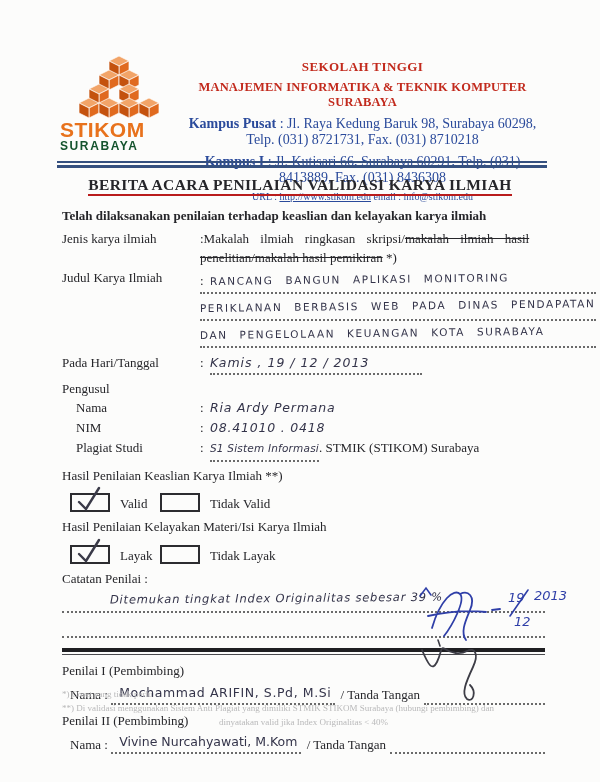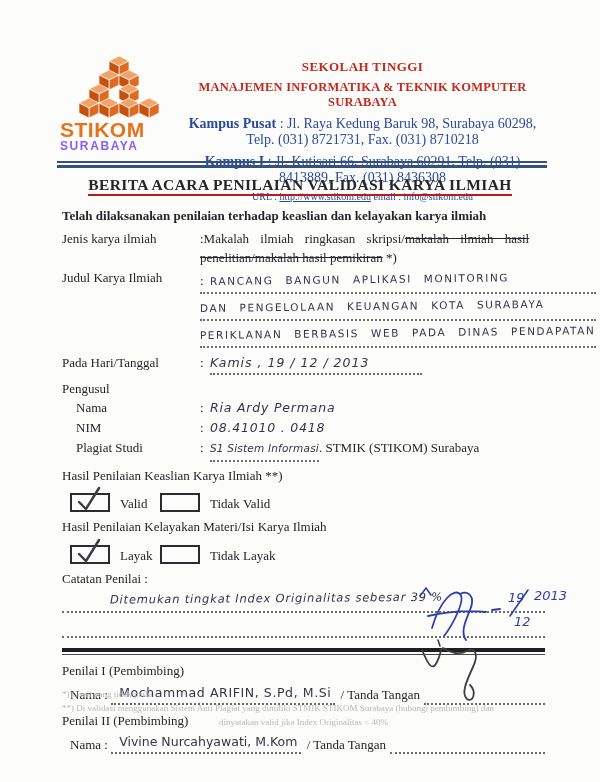--- a/index.html
+++ b/index.html
@@ -5,21 +5,21 @@
   html,body{margin:0;padding:0;background:#ffffff;}
   .page{position:relative;width:600px;height:782px;background:#fcfcfb;overflow:hidden;
         font-family:"Liberation Serif",serif;color:#26262a;}
   
   .header{position:absolute;left:60px;top:56px;width:487px;display:flex;}
   .logo{width:118px;text-align:left;}
   .logo svg{display:block;margin:0 auto;}
   .logo-w1{font-family:"Liberation Sans",sans-serif;font-weight:bold;font-size:21px;
            color:#e8721c;line-height:0.95;letter-spacing:0.5px;}
   .logo-w2{font-family:"Liberation Sans",sans-serif;font-weight:bold;font-size:12px;
-           color:#8b5cf6;letter-spacing:1.6px;line-height:1.1;}
+           color:#14532d;letter-spacing:1.6px;line-height:1.1;}
   .head-text{flex:1;text-align:center;padding-top:3px;}
   .school1{color:#c22a1d;font-weight:bold;font-size:13px;letter-spacing:0.4px;}
   .school2{color:#c22a1d;font-weight:bold;font-size:12.5px;margin-top:5px;letter-spacing:0.2px;}
   .addr{color:#2a4a9b;font-size:14px;margin-top:6px;}
   .addr b{font-weight:bold;}
   .urlline{color:#2a4a9b;font-size:10px;margin-top:5px;}
   .urlline .u{text-decoration:underline;}
   .header-rule{position:absolute;left:57px;top:161px;width:490px;height:2px;
                border-top:2px solid #35507f;border-bottom:3px solid #35507f;}
   
@@ -123,22 +123,22 @@
       <div>
         <span class="jenis-l1">:Makalah ilmiah ringkasan skripsi/</span><span class="jenis-l1 strike">makalah ilmiah hasil</span><br>
         <span class="strike">penelitian/makalah hasil pemikiran</span><span> *)</span>
       </div>
     </div>
 
     <div class="row">
       <div class="lbl">Judul Karya Ilmiah</div>
       <div>
         <div class="dotline judul-line"><span class="inline-colon">:</span><span class="hand judul-hand">RANCANG BANGUN APLIKASI MONITORING</span></div>
+        <div class="dotline judul-line"><span class="hand judul-hand">PERIKLANAN BERBASIS WEB PADA DINAS PENDAPATAN</span></div>
         <div class="dotline judul-line"><span class="hand judul-hand">DAN PENGELOLAAN KEUANGAN KOTA SURABAYA</span></div>
-        <div class="dotline judul-line"><span class="hand judul-hand">PERIKLANAN BERBASIS WEB PADA DINAS PENDAPATAN</span></div>
       </div>
     </div>
 
     <div class="row" style="margin-top:4px;">
       <div class="lbl">Pada Hari/Tanggal</div>
       <div>
         <span class="inline-colon">:</span><span class="dotline tgl-dot"><span class="hand tgl-hand">Kamis , 19 / 12 / 2013</span></span>
       </div>
     </div>
 

